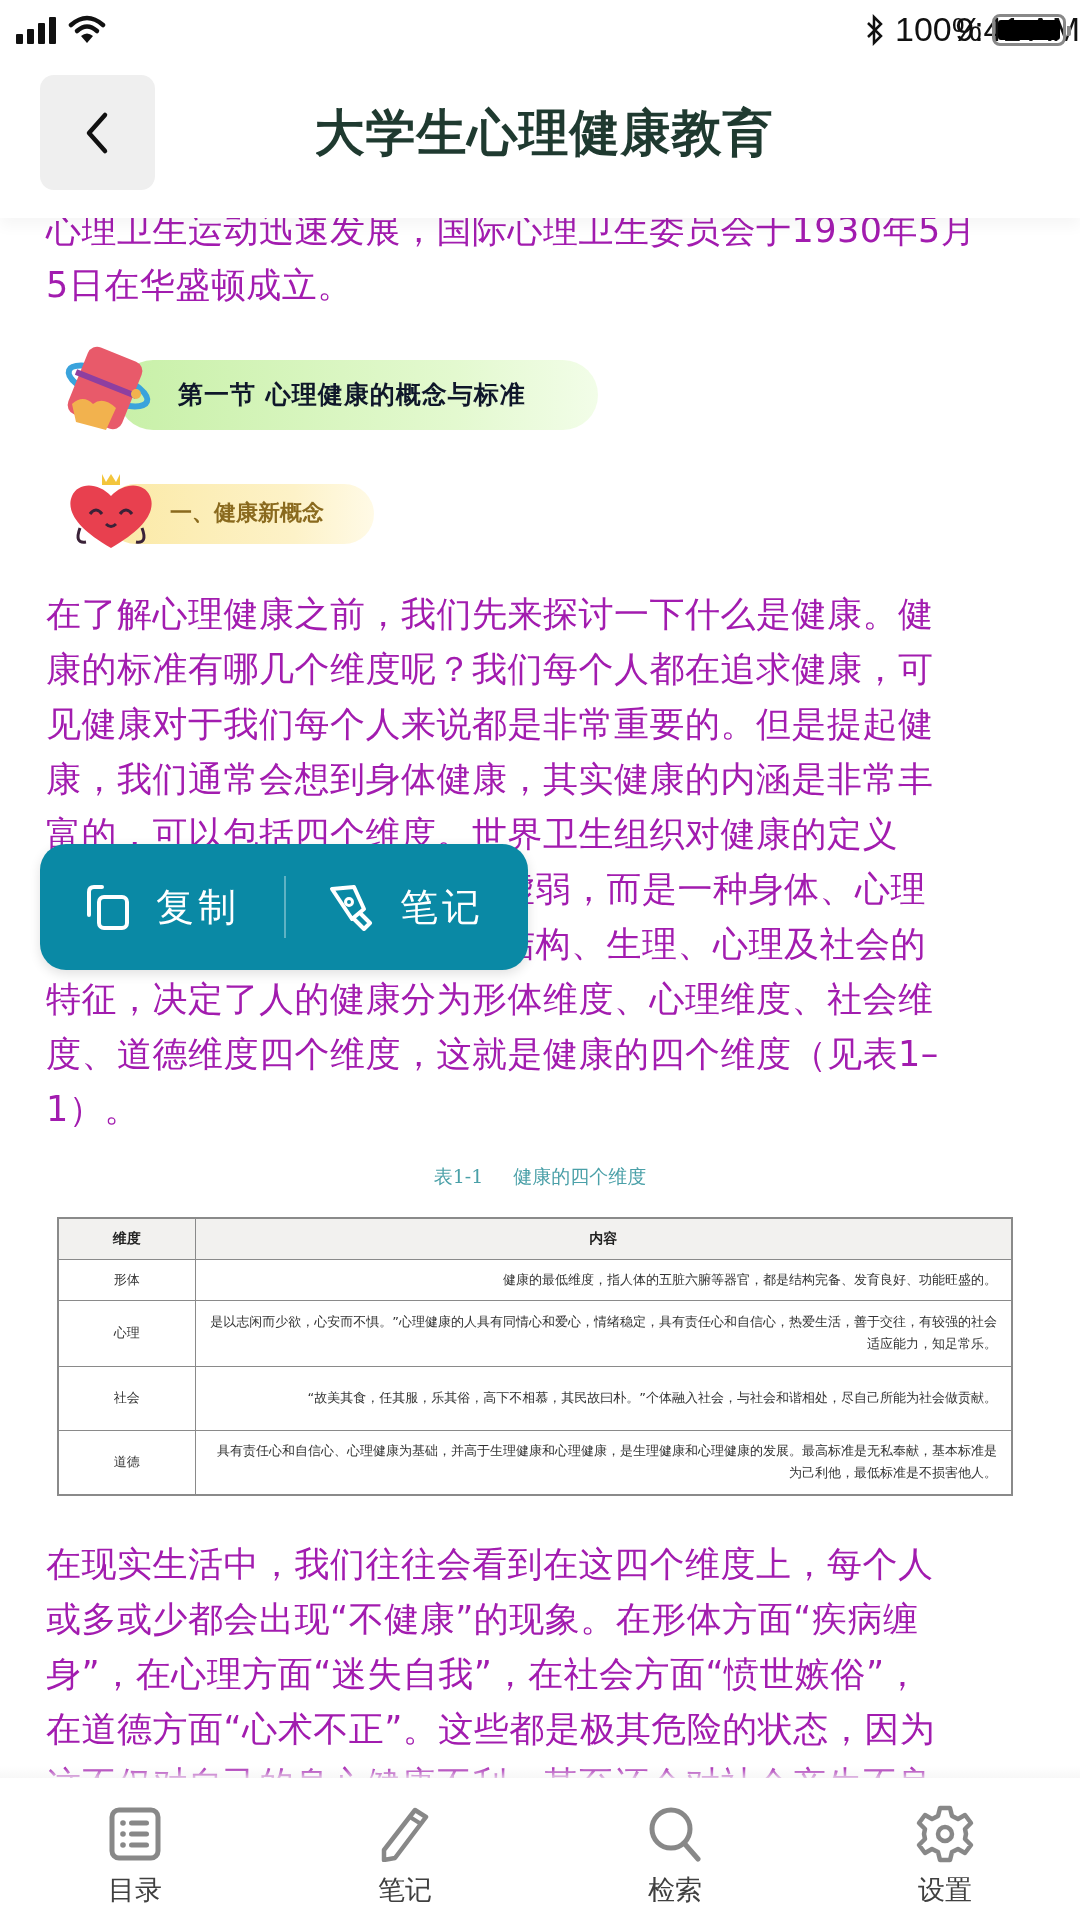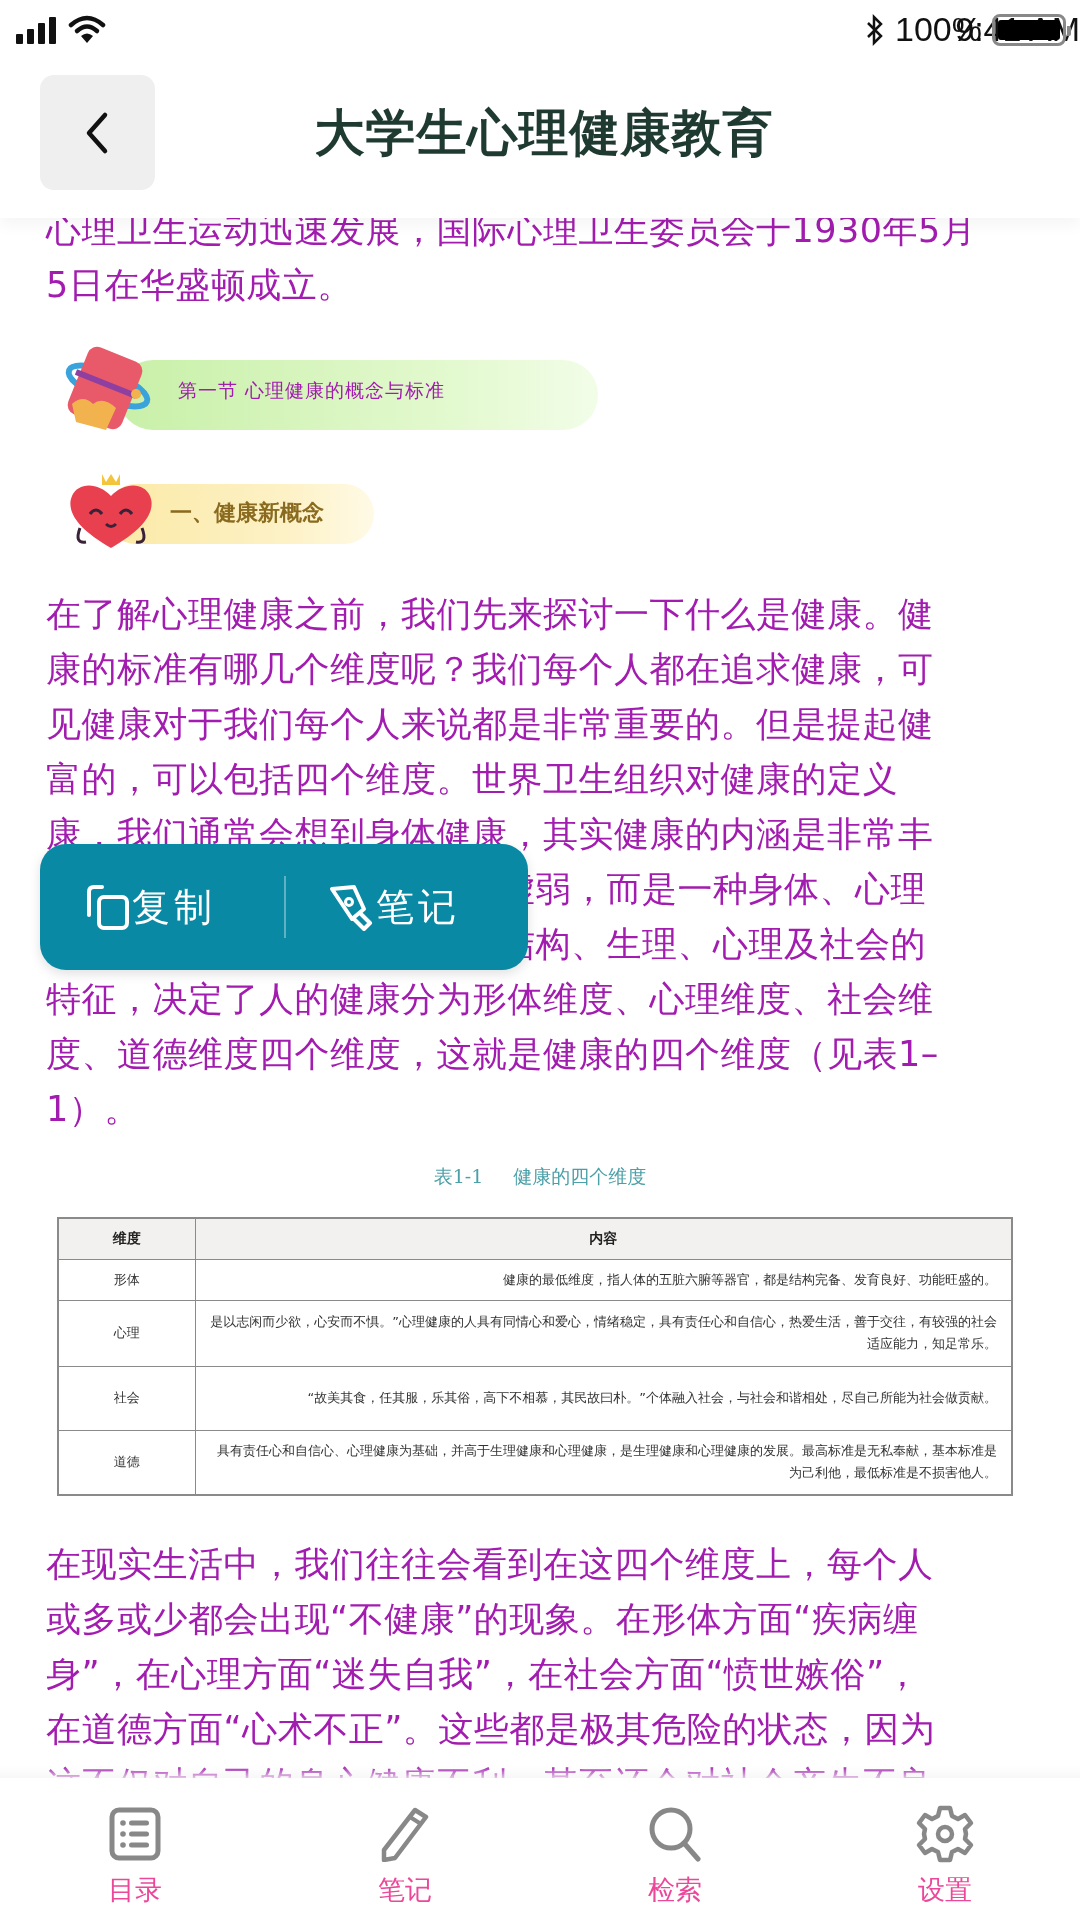--- a/index.html
+++ b/index.html
@@ -23,32 +23,32 @@
   .page-title { position: absolute; left: 0; right: 0; top: 40px; text-align: center; font-size: 50px; font-weight: bold; color: #1f3a30; letter-spacing: 1px; padding-left: 8px; }
 
   
   .content { position: absolute; top: 0; left: 0; width: 1080px; height: 1920px; }
   .para { position: absolute; left: 46px; width: 992px; font-size: 35px; line-height: 55px; color: #a21caf; letter-spacing: 0.5px; }
   .para .line { display: block; white-space: nowrap; height: 55px; }
 
   .section-h1 { position: absolute; left: 58px; top: 342px; width: 540px; height: 92px; }
   .section-h1 .pill { position: absolute; left: 60px; top: 18px; width: 480px; height: 70px; border-radius: 36px;
     background: linear-gradient(90deg, #c8f0a8 0%, #e3f9cf 70%, #f2fde8 100%); }
-  .section-h1 .label { position: absolute; left: 120px; top: 36px; font-size: 19px; font-weight: normal; color: #a21caf; letter-spacing: 1px; white-space: nowrap; }
+  .section-h1 .label { position: absolute; left: 120px; top: 36px; font-size: 25px; font-weight: bold; color: #0f172a; letter-spacing: 1px; white-space: nowrap; }
   .section-h1 .badge { position: absolute; left: 0; top: 0; width: 95px; height: 95px; }
 
   .section-h2 { position: absolute; left: 66px; top: 470px; width: 310px; height: 82px; }
   .section-h2 .pill { position: absolute; left: 40px; top: 14px; width: 268px; height: 60px; border-radius: 30px;
     background: linear-gradient(90deg, #fbe9a5 0%, #fdf2c8 70%, #fffae6 100%); }
   .section-h2 .label { position: absolute; left: 104px; top: 28px; font-size: 22px; font-weight: bold; color: #8a6a1e; white-space: nowrap; }
   .section-h2 .badge { position: absolute; left: 0; top: 0; width: 90px; height: 82px; }
 
   
   .sel-popup { position: absolute; left: 40px; top: 844px; width: 488px; height: 126px; background: #0a89a5; border-radius: 26px; z-index: 15; display: flex; align-items: center; box-shadow: 0 4px 12px rgba(0,0,0,0.12); }
-  .pop-btn { display: flex; align-items: center; height: 100%; cursor: pointer; text-align: right; }
+  .pop-btn { display: flex; align-items: center; gap: 24px; height: 100%; cursor: pointer; text-align: right; }
   .pop-btn.copy { padding-left: 46px; width: 244px; }
   .pop-btn.note { padding-left: 42px; }
   .pop-btn .txt { color: #fff; font-size: 38px; letter-spacing: 4px; }
   .pop-divider { width: 2px; height: 62px; background: rgba(255,255,255,0.35); }
 
   
   .tbl-caption { position: absolute; left: 0; width: 1080px; top: 1164px; text-align: center; font-family: "DejaVu Serif", "Liberation Serif", serif; font-size: 19px; color: #4aa0a8; word-spacing: 24px; }
   .tbl { position: absolute; left: 57px; top: 1217px; width: 956px; border: 2px solid #8a8a8a; border-collapse: collapse; font-size: 13px; color: #333; }
   .tbl td, .tbl th { border: 1.5px solid #8a8a8a; }
   .tbl th { background: #f2f1ef; height: 41px; font-weight: bold; font-size: 14px; color: #222; }
@@ -57,21 +57,21 @@
   .tbl tr.r1 td { height: 41px; }
   .tbl tr.r2 td { height: 66px; }
   .tbl tr.r3 td { height: 64px; }
   .tbl tr.r4 td { height: 65px; }
 
   
   .bottom-fade { position: absolute; left: 0; top: 1766px; width: 1080px; height: 14px; background: linear-gradient(180deg, rgba(255,255,255,0), rgba(245,245,245,0.9)); z-index: 9; }
   .bottom-nav { position: absolute; left: 0; top: 1778px; width: 1080px; height: 142px; background: #fff; z-index: 10; display: flex; }
   .nav-item { flex: 1; display: flex; flex-direction: column; align-items: center; padding-top: 26px; cursor: pointer; }
   .nav-item .ico { width: 60px; height: 60px; display: flex; align-items: center; justify-content: center; }
-  .nav-item .lbl { margin-top: 8px; font-size: 27px; color: #ec4899; }
+  .nav-item .lbl { margin-top: 8px; font-size: 27px; color: #404040; }
 </style>
 </head>
 <body>
 
 <div class="statusbar">
   <div class="sb-left">
     <div class="signal">
       <span style="height:10px"></span>
         <span style="height:15px"></span>
         <span style="height:21px"></span>
@@ -134,22 +134,22 @@
       <path d="M14 58 Q8 74 20 72" stroke="#3a2238" stroke-width="3" fill="none"></path>
       <path d="M76 58 Q82 74 70 72" stroke="#3a2238" stroke-width="3" fill="none"></path>
     </svg>
     <div class="label">一、健康新概念</div>
   </div>
 
   <div class="para" style="top:587px;">
     <span class="line">在了解心理健康之前，我们先来探讨一下什么是健康。健</span>
     <span class="line">康的标准有哪几个维度呢？我们每个人都在追求健康，可</span>
     <span class="line">见健康对于我们每个人来说都是非常重要的。但是提起健</span>
+    <span class="line">康，我们通常会想到身体健康，其实健康的内涵是非常丰</span>
     <span class="line">富的，可以包括四个维度。世界卫生组织对健康的定义</span>
-    <span class="line">康，我们通常会想到身体健康，其实健康的内涵是非常丰</span>
     <span class="line" style="white-space:pre">                                    或虚弱，而是一种身体、心理</span>
     <span class="line" style="white-space:pre">                                    体结构、生理、心理及社会的</span>
     <span class="line">特征，决定了人的健康分为形体维度、心理维度、社会维</span>
     <span class="line">度、道德维度四个维度，这就是健康的四个维度（见表1–</span>
     <span class="line">1）。</span>
   </div>
 
   <div class="sel-popup">
     <div class="pop-btn copy">
       <svg width="46" height="48" viewBox="0 0 46 48">

